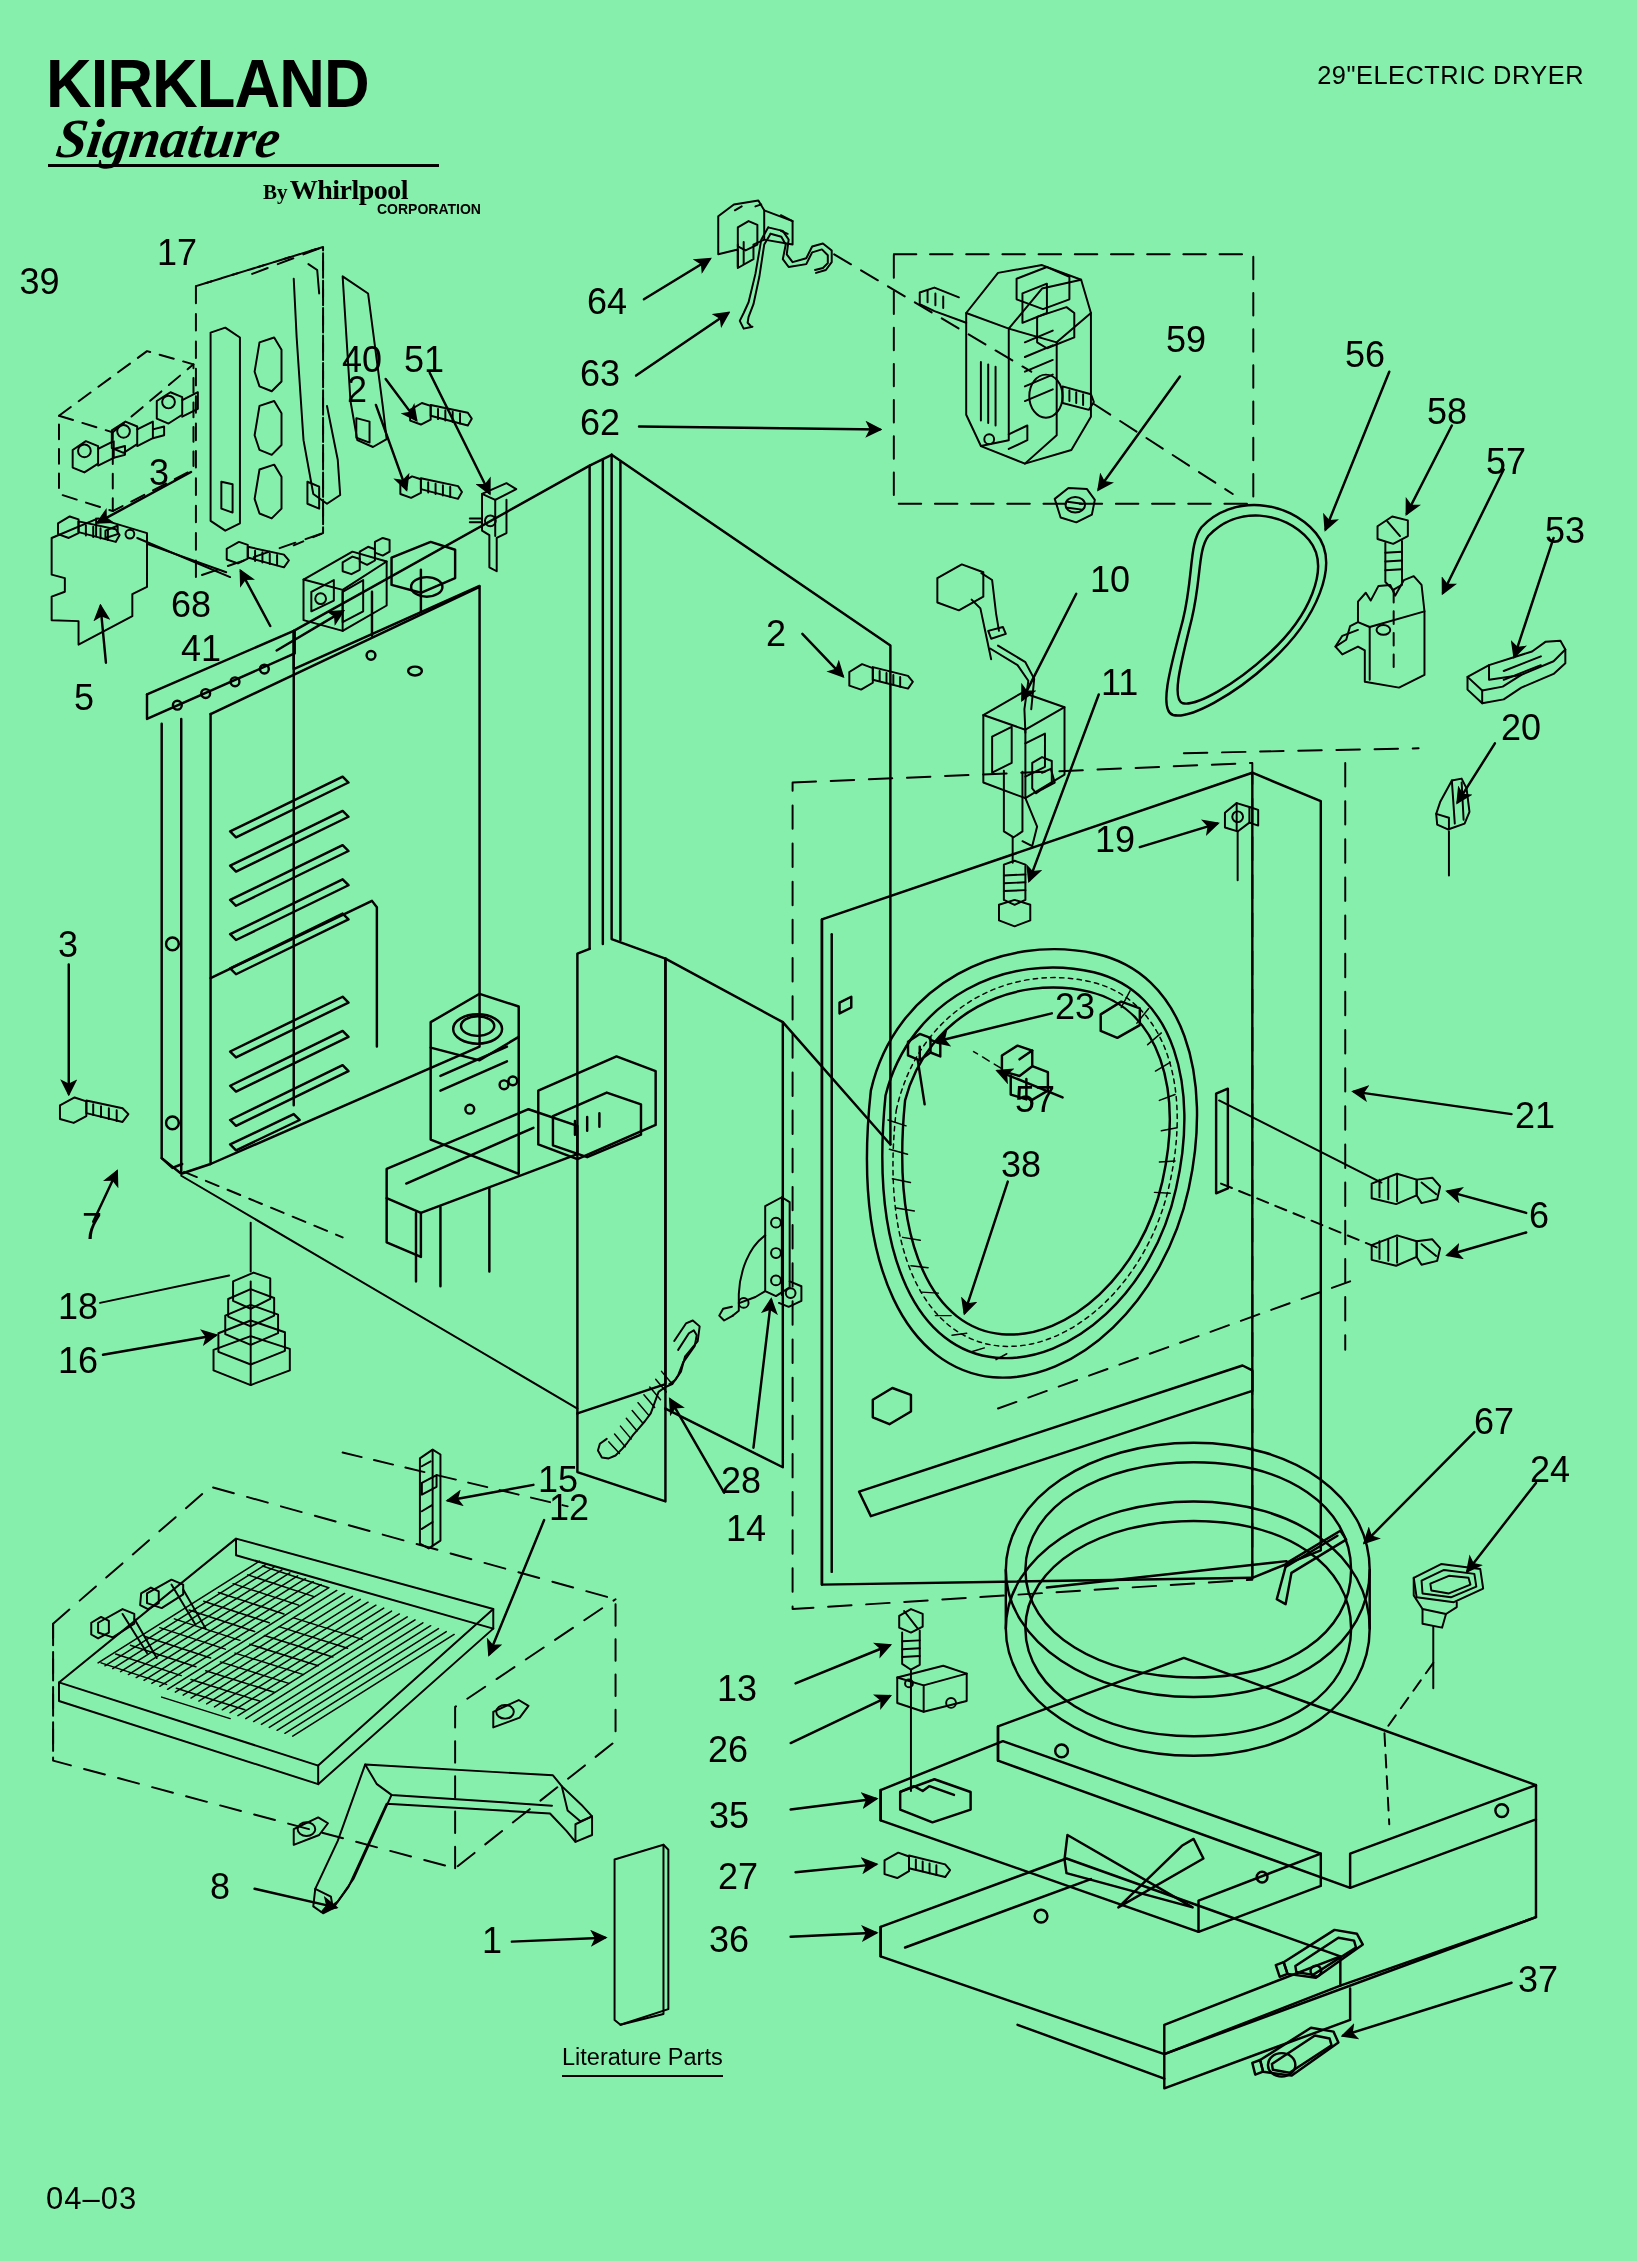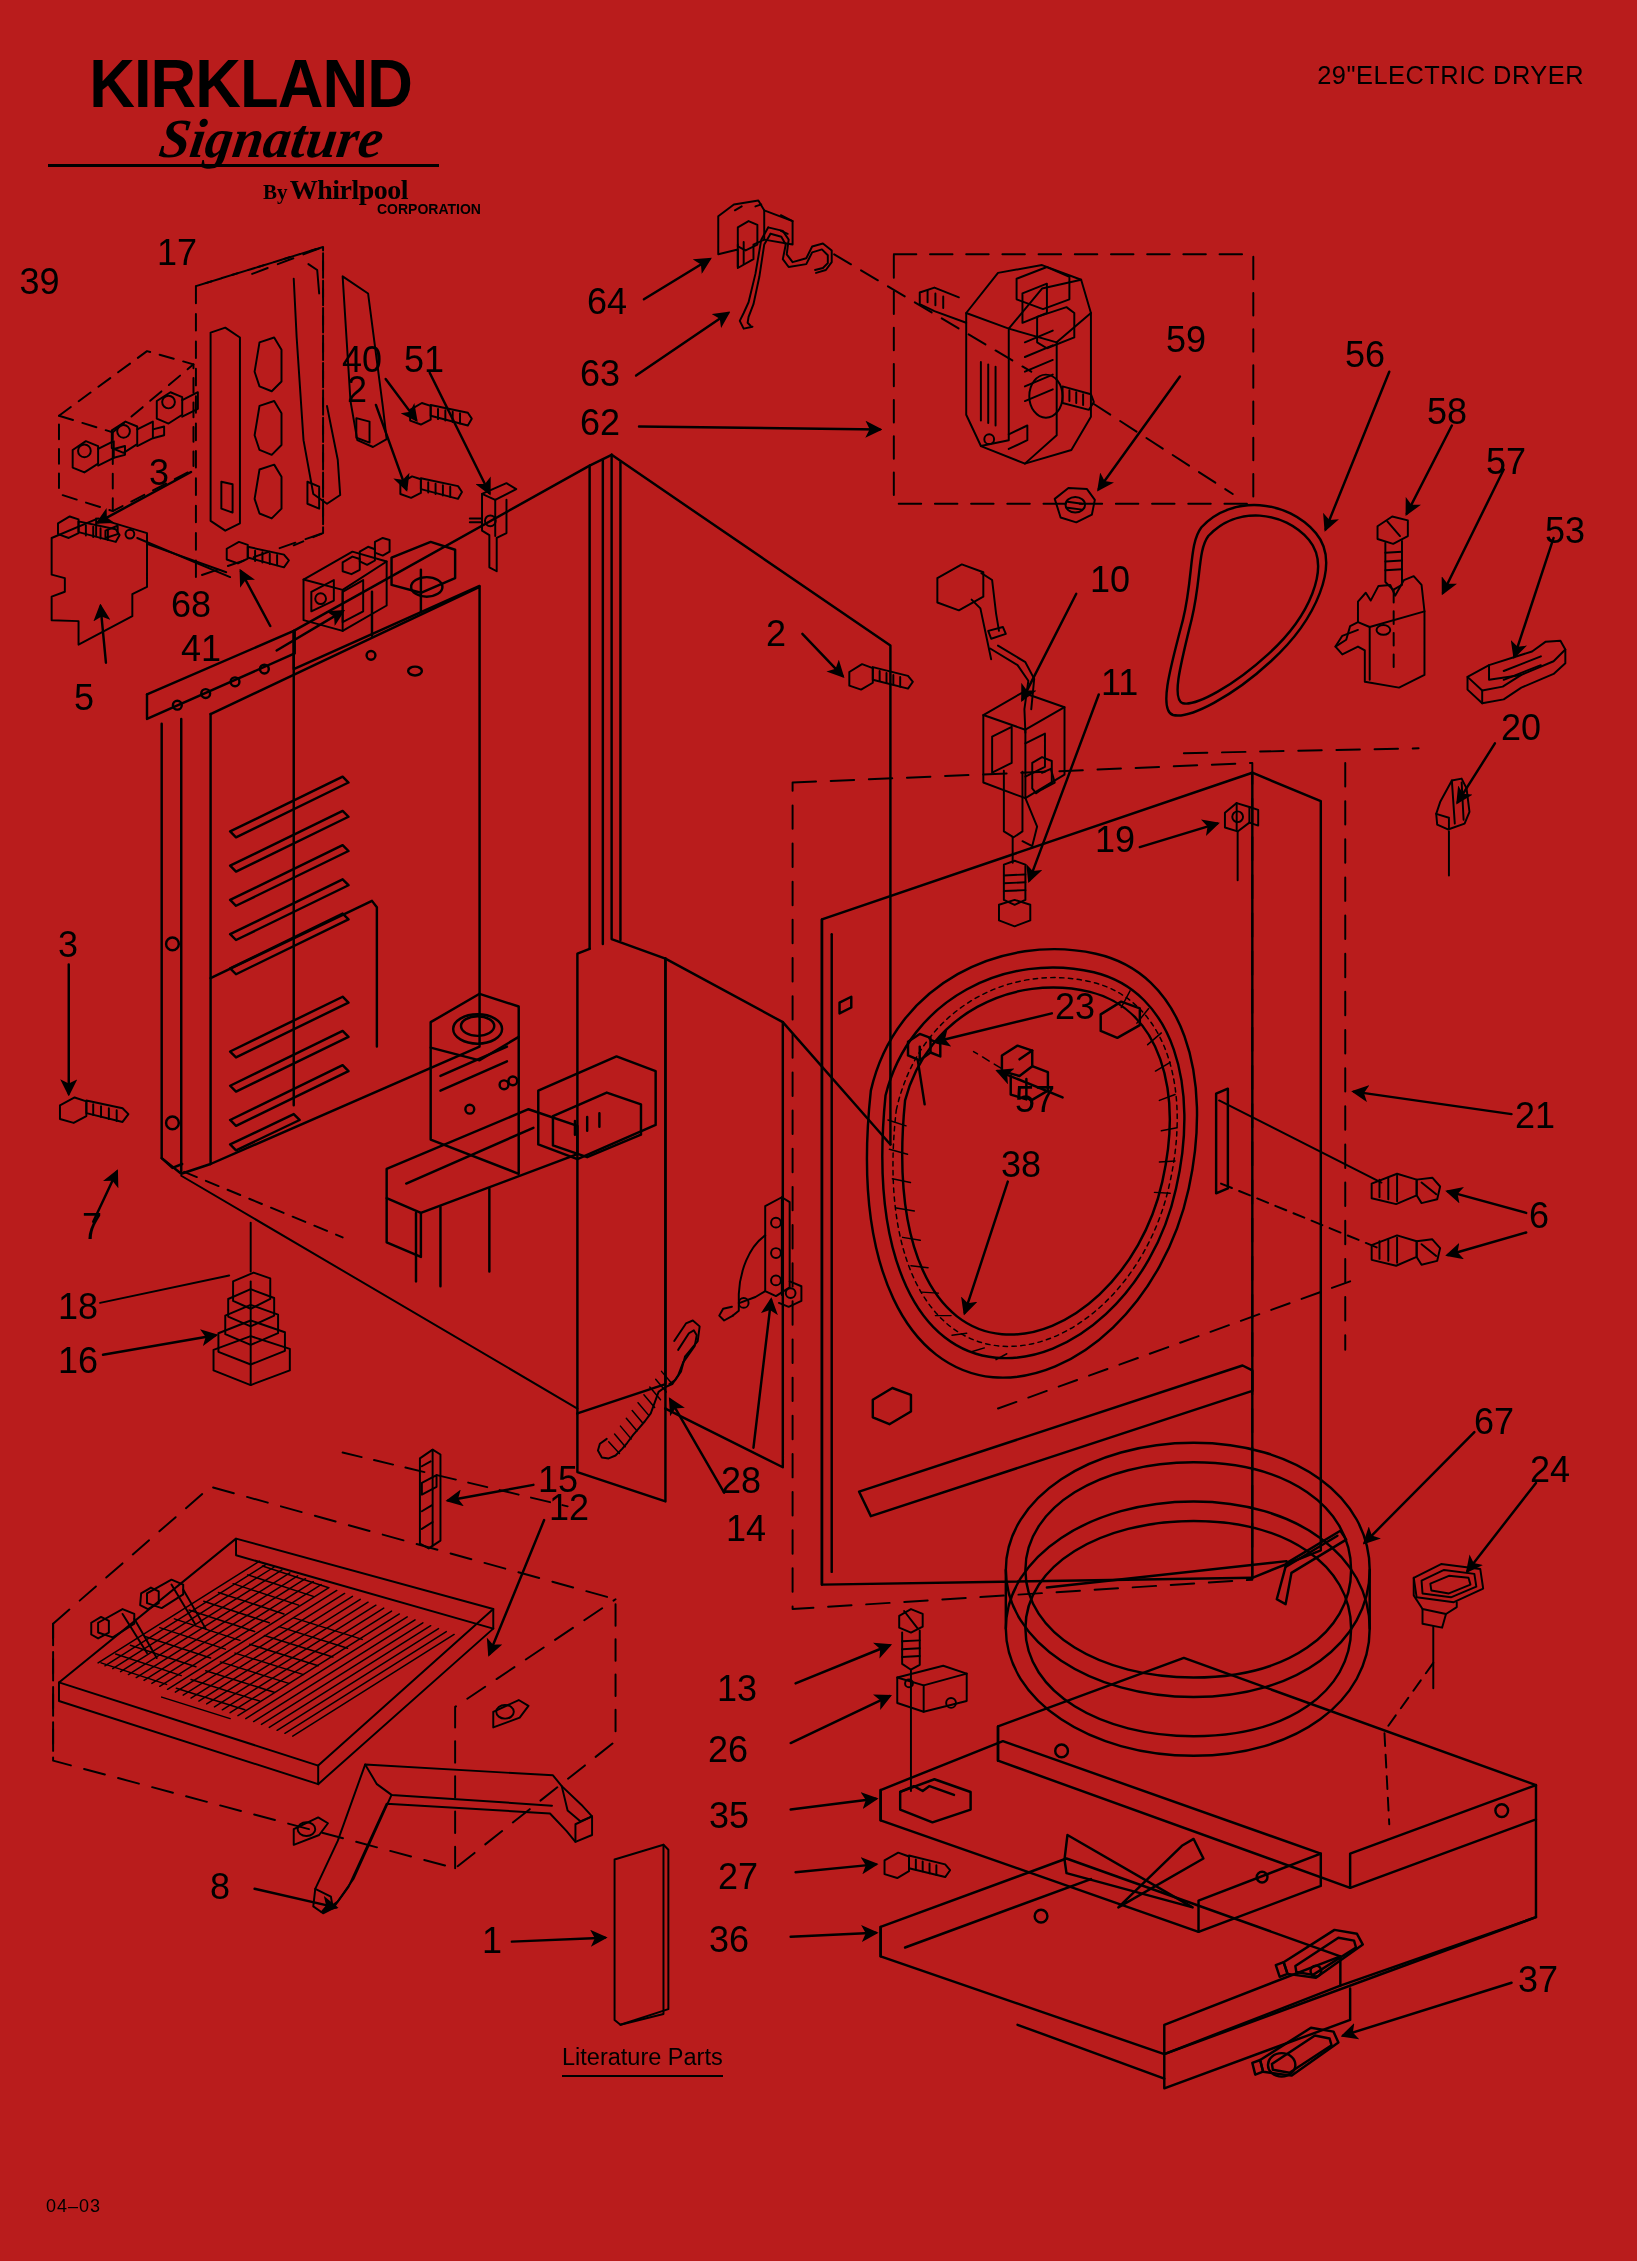--- a/index.html
+++ b/index.html
@@ -4,24 +4,23 @@
 <style>
   html, body {
     margin: 0;
     padding: 0;
     background: #ffffff;
   }
   #page {
     position: relative;
     width: 1638px;
     height: 2261px;
-    background: #b91c1c;
+    background: #86efac;
     font-family: "Liberation Sans", sans-serif;
     overflow: hidden;
-    text-align: center;
   }
 
   
   #brand-logo {
     position: absolute;
     left: 46px;
     top: 49px;
     width: 440px;
   }
   .kirkland-word {
@@ -91,21 +90,21 @@
     top: 61px;
     font-size: 25.4px;
     letter-spacing: 0.5px;
     color: #000;
     white-space: nowrap;
   }
   #date-code {
     position: absolute;
     left: 46px;
     bottom: 44px;
-    font-size: 18px;
+    font-size: 31px;
     letter-spacing: 1px;
     color: #000;
   }
 
   
   #diagram {
     position: absolute;
     left: 0;
     top: 0;
     width: 1638px;

